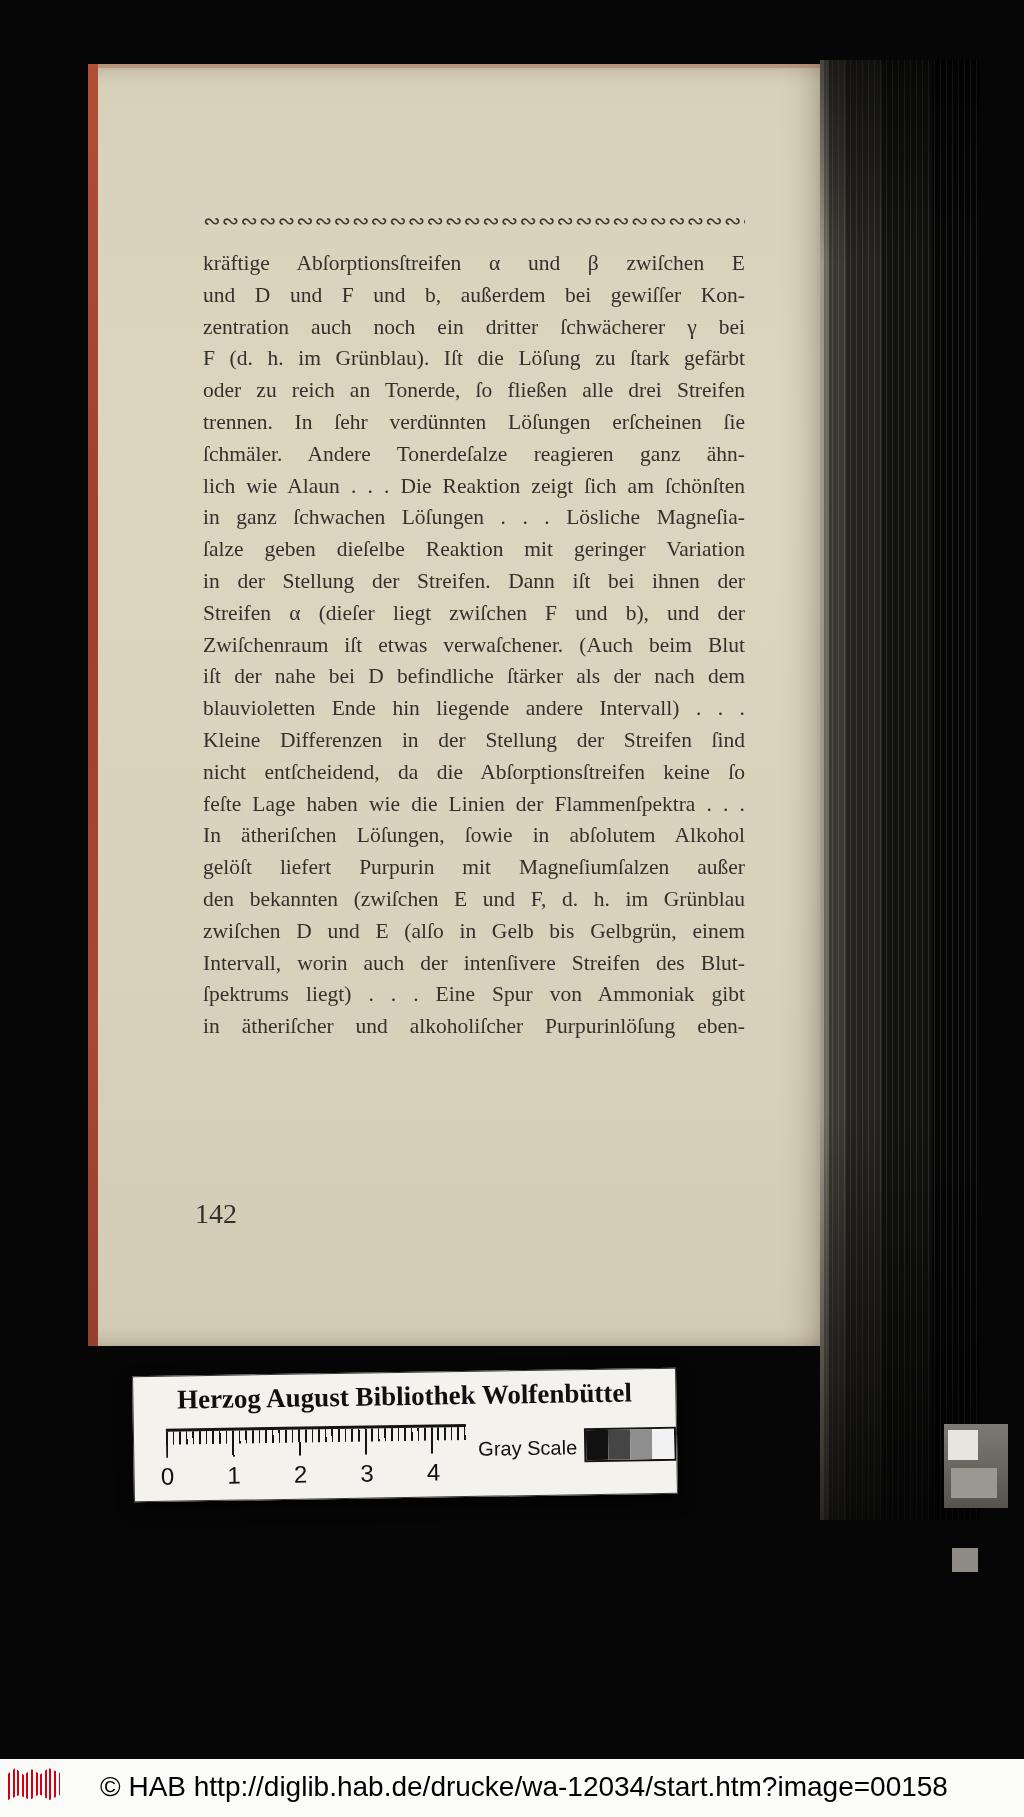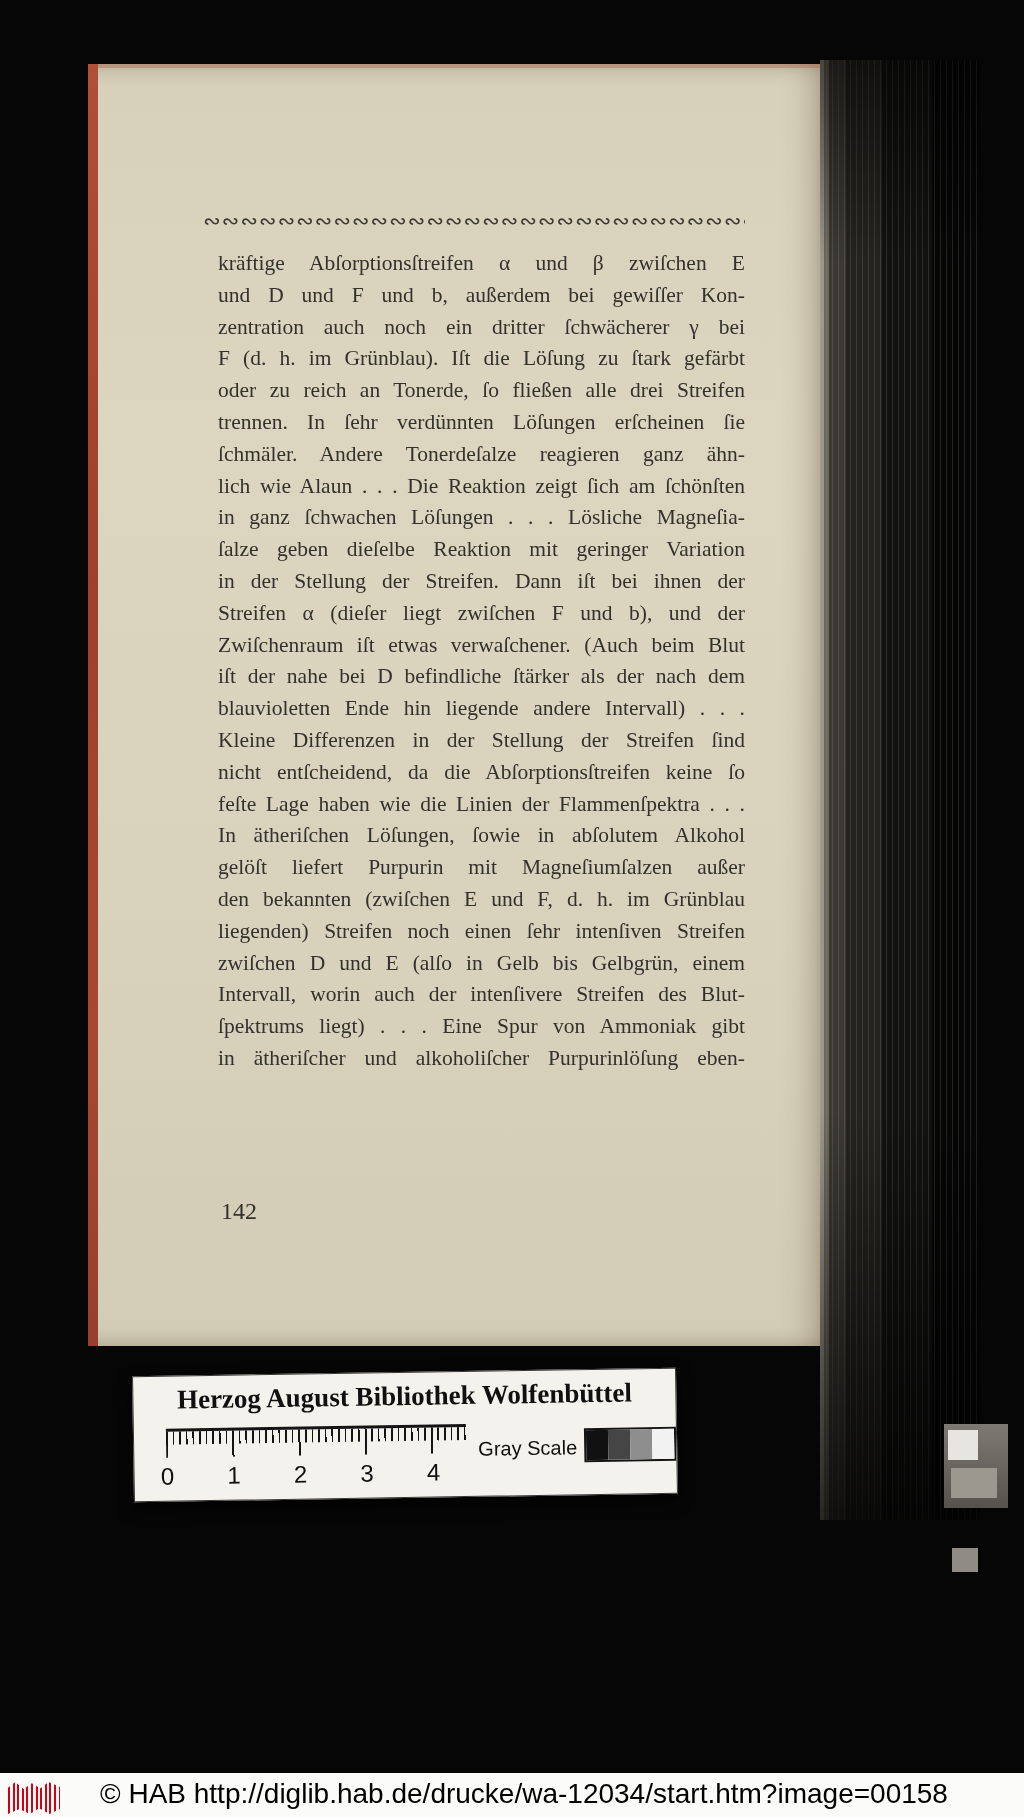--- a/index.html
+++ b/index.html
@@ -28,25 +28,25 @@
 
   .text-block { position:absolute; left:115px; top:146px; width:542px; }
   .ornament {
     font-family:"DejaVu Sans", sans-serif;
     font-size:21px; line-height:22px; letter-spacing:1px;
     color:#3c3a33; text-align:center; white-space:nowrap; overflow:hidden;
     margin-bottom:16px;
   }
   .tline {
     font-size:21.5px; line-height:31.8px; color:var(--ink,#33312c);
-    text-align:justify; text-align-last:justify;margin-left:15px;
+    text-align:justify; text-align-last:justify;
   }
   .page-number {
-    position:absolute; left:133px; top:1134px;
-    font-size:24px; color:var(--ink,#33312c);
+    position:absolute; left:107px; top:1134px;
+    font-size:28px; color:var(--ink,#33312c);
   }
 
   
   .book-edges {
     position:absolute; left:820px; top:60px; width:160px; height:1460px;
     background:
       repeating-linear-gradient(90deg, rgba(195,190,172,0.16) 0 1px, rgba(0,0,0,0) 1px 6px),
       linear-gradient(90deg,#9b978a 0 4px,#6b675c 4px 9px,#3b3933 9px 26px,#24231f 26px 62px,#121211 62px 112px,#060606 112px 160px);
   }
   .book-edges:after {
@@ -98,21 +98,21 @@
     font-family:"Liberation Sans", sans-serif; font-size:20px; color:#111;
   }
   .grayscale-box {
     position:absolute; left:450px; top:58px; width:88px; height:30px;
     border:2px solid #141414; display:flex; background:#fff;
   }
   .grayscale-box div { flex:1; }
 
   
   .footer {
-    position:absolute; left:0; bottom:0; width:1024px; height:44px;
+    position:absolute; left:0; bottom:0; width:1024px; height:58px;
     background:var(--footer_white,#fbfbf9);
   }
   .barcode {
     position:absolute; left:8px; top:9px; width:52px; height:32px;
     background: repeating-linear-gradient(90deg, var(--barcode_red,#d40012) 0 2px, rgba(0,0,0,0) 2px 4.6px);
     clip-path: polygon(0 18%, 14% 0, 30% 22%, 46% 4%, 62% 20%, 78% 0, 100% 16%, 100% 84%, 80% 100%, 60% 82%, 42% 100%, 22% 84%, 0 100%);
   }
   .footer-text {
     position:absolute; left:100px; top:50%; transform:translateY(-52%);
     font-family:"Liberation Sans", sans-serif; font-size:28px; color:#000;
@@ -145,21 +145,20 @@
           <div class="tline">Streifen α (dieſer liegt zwiſchen F und b), und der</div>
           <div class="tline">Zwiſchenraum iſt etwas verwaſchener. (Auch beim Blut</div>
           <div class="tline">iſt der nahe bei D befindliche ſtärker als der nach dem</div>
           <div class="tline">blauvioletten Ende hin liegende andere Intervall) . . .</div>
           <div class="tline">Kleine Differenzen in der Stellung der Streifen ſind</div>
           <div class="tline">nicht entſcheidend, da die Abſorptionsſtreifen keine ſo</div>
           <div class="tline">feſte Lage haben wie die Linien der Flammenſpektra . . .</div>
           <div class="tline">In ätheriſchen Löſungen, ſowie in abſolutem Alkohol</div>
           <div class="tline">gelöſt liefert Purpurin mit Magneſiumſalzen außer</div>
           <div class="tline">den bekannten (zwiſchen E und F, d. h. im Grünblau</div>
-          <div class="tline">liegenden) Streifen noch einen ſehr intenſiven Streifen</div>
           <div class="tline">zwiſchen D und E (alſo in Gelb bis Gelbgrün, einem</div>
           <div class="tline">Intervall, worin auch der intenſivere Streifen des Blut-</div>
           <div class="tline">ſpektrums liegt) . . . Eine Spur von Ammoniak gibt</div>
           <div class="tline">in ätheriſcher und alkoholiſcher Purpurinlöſung eben-</div>
         </div>
     </div>
 
     <div class="page-number">142</div>
   </div>
 

